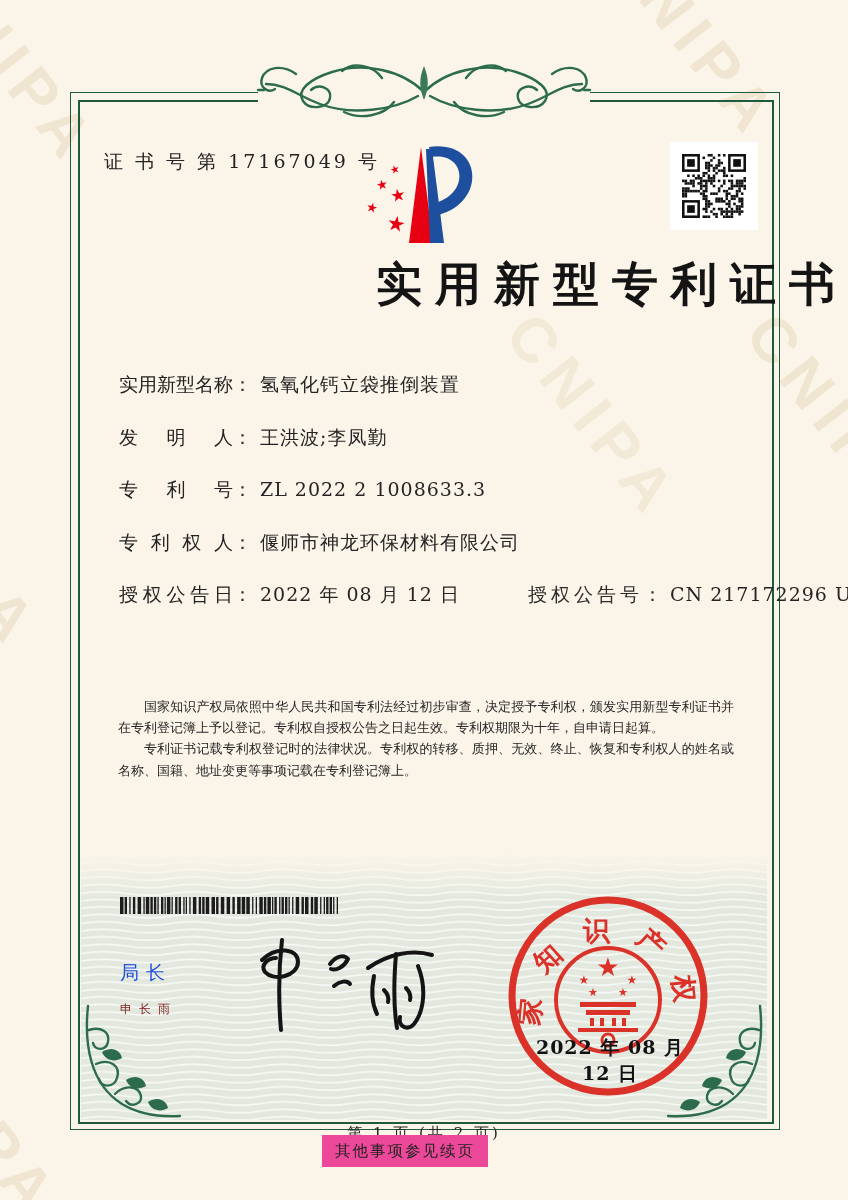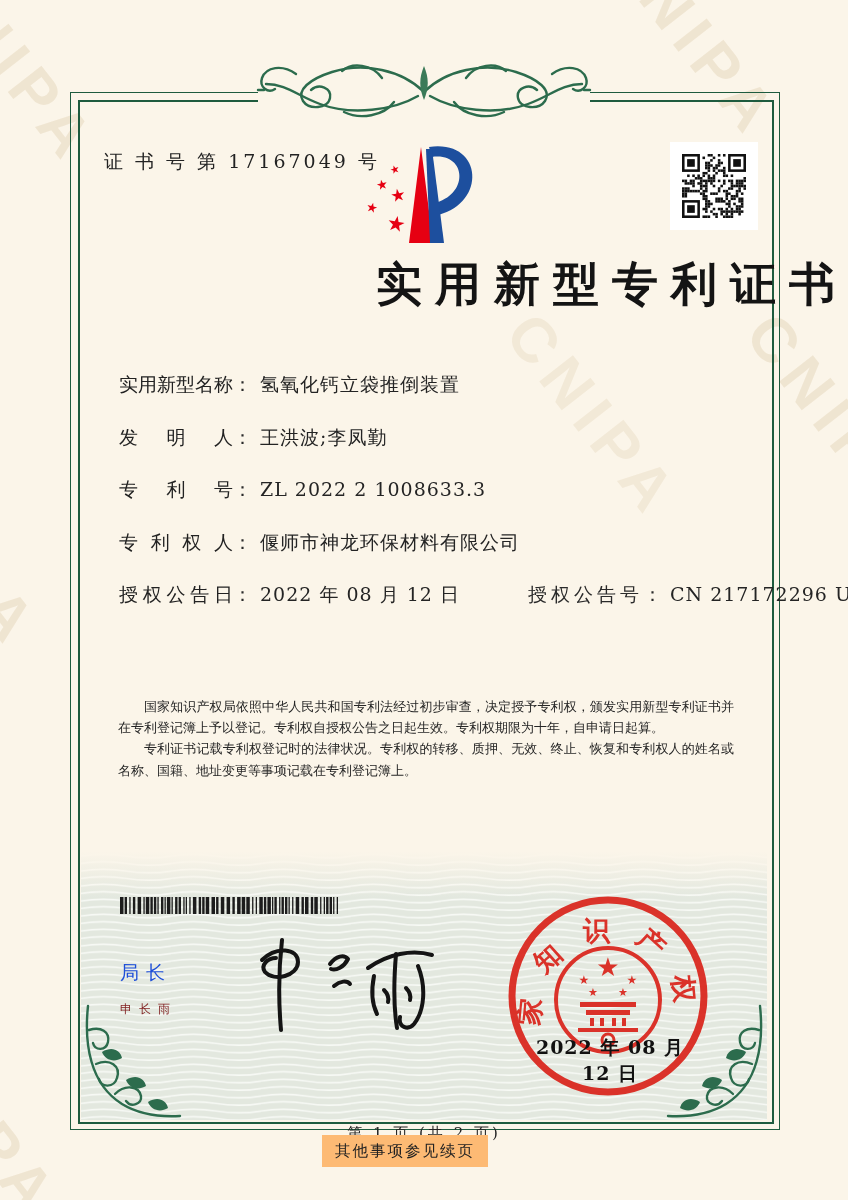--- a/index.html
+++ b/index.html
@@ -34,21 +34,21 @@
   .paras p{margin:0;text-indent:2em;}
   .barcode{position:absolute;left:120px;top:897px;}
   .signoff-title{position:absolute;left:120px;top:960px;font-size:19px;letter-spacing:7px;color:#1d4ed8;}
   .signoff-name{position:absolute;left:120px;top:1001px;font-size:12px;letter-spacing:7px;color:#7f1d1d;}
   .signature{position:absolute;left:246px;top:934px;}
   .seal{position:absolute;left:504px;top:892px;width:208px;height:208px;}
   .seal-date{position:absolute;left:518px;top:1035px;width:184px;text-align:center;
              font-size:19px;font-weight:bold;color:#111;letter-spacing:1px;}
   .page-num{position:absolute;left:70px;top:1092px;width:708px;text-align:center;
             font-size:15px;letter-spacing:3px;color:#222;margin-top:32px;}
-  .cont-note{position:absolute;left:322px;top:1135px;width:166px;height:32px;background:#fdba74;
+  .cont-note{position:absolute;left:322px;top:1135px;width:166px;height:32px;background:#ec4899;
              text-align:center;line-height:32px;font-size:15.5px;letter-spacing:2px;color:#222;}
   .ornament-top{position:absolute;left:154px;top:50px;z-index:2;}
   .corner{position:absolute;z-index:2;}
   .corner.bl{left:82px;top:1002px;}
   .corner.br{left:666px;top:1002px;transform:scaleX(-1);}
 </style>
 </head>
 <body>
 
 <div class="page">

